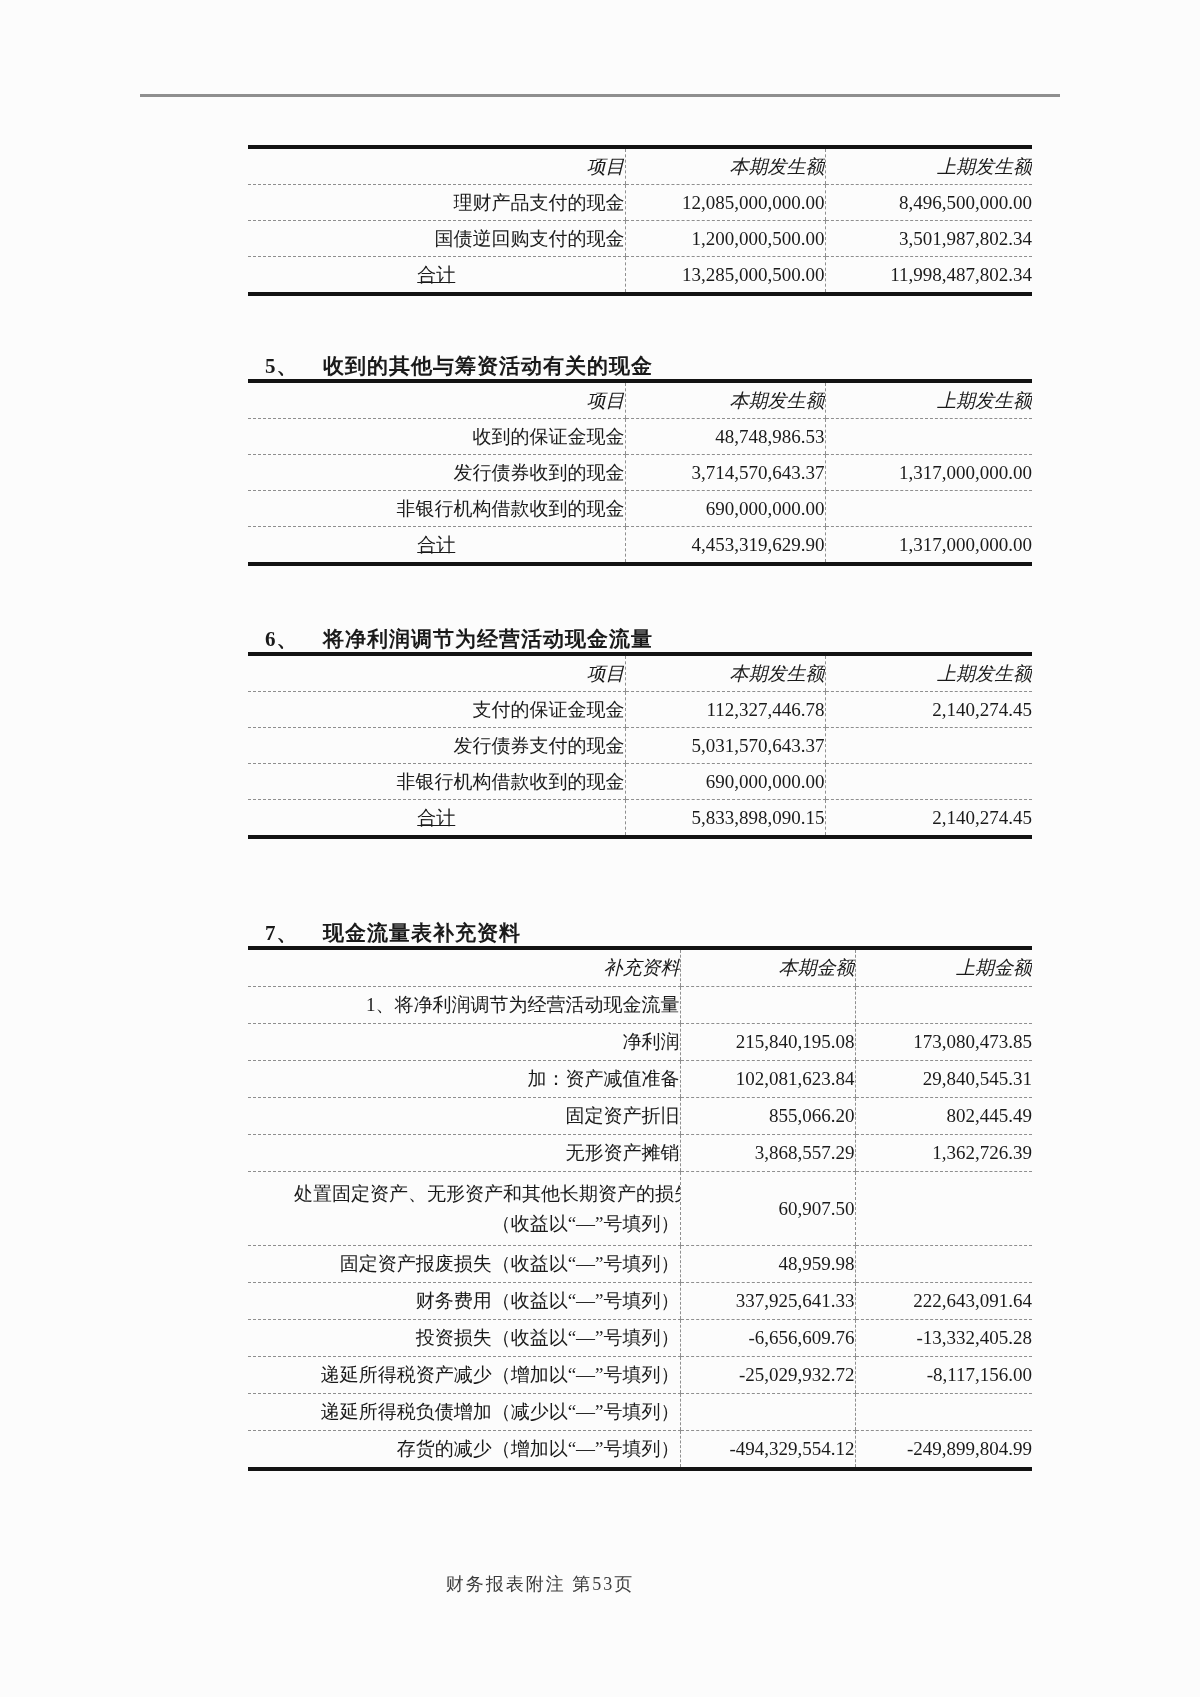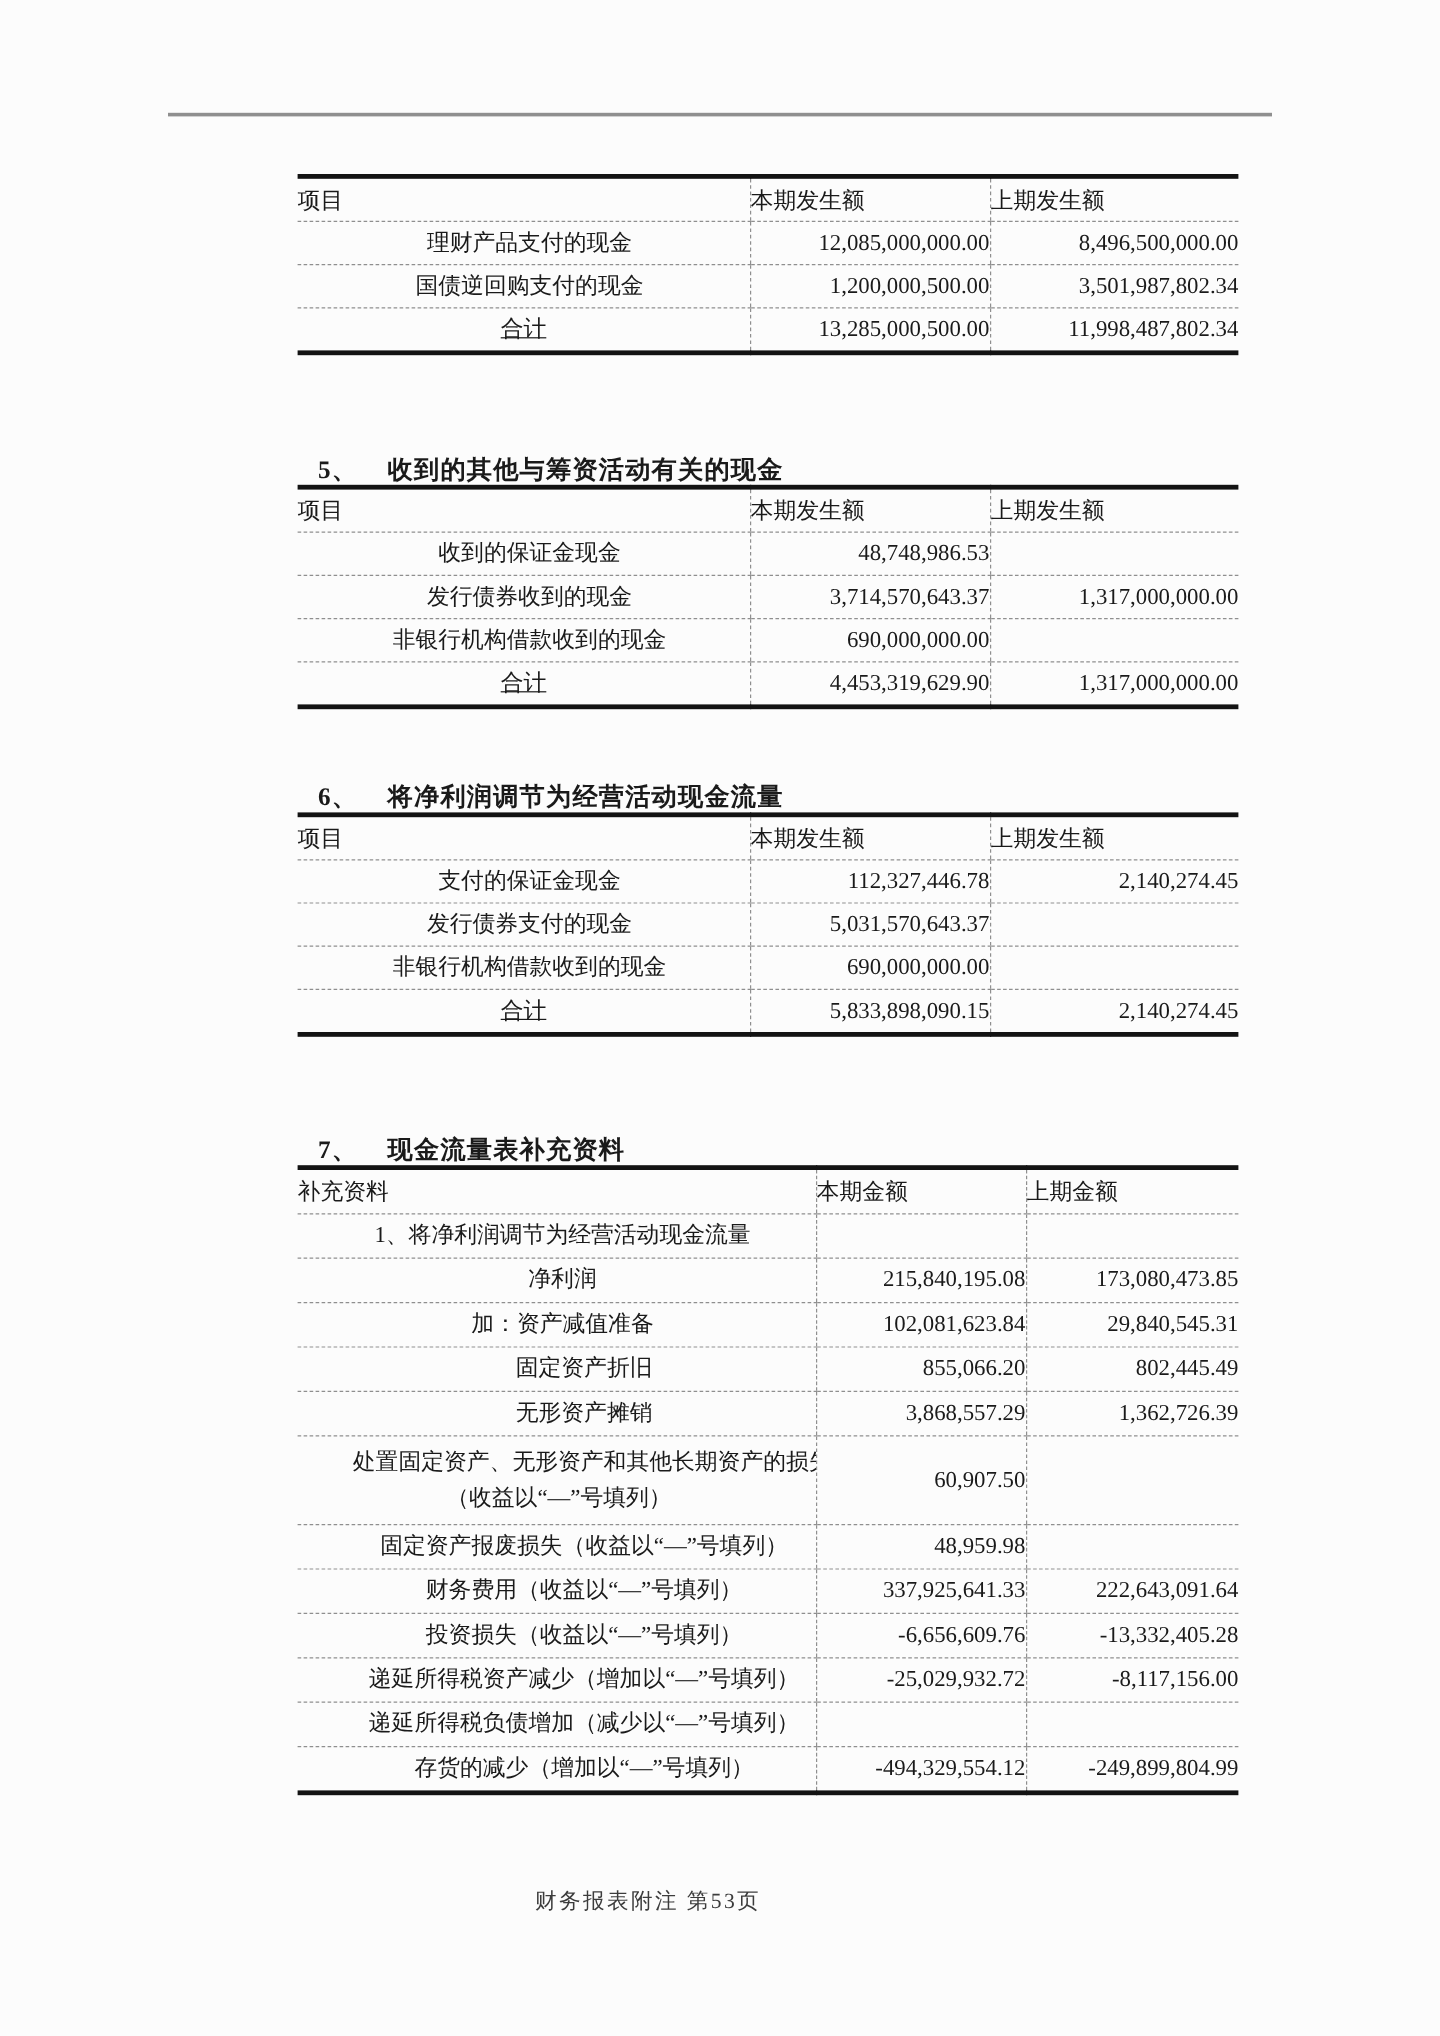--- a/index.html
+++ b/index.html
@@ -30,31 +30,31 @@
   }
   table.fin th, table.fin td {
     height:35px; border-bottom:1px dashed #8f8f8f;
     font-weight:normal; padding:0; vertical-align:middle;
     overflow:hidden; white-space:nowrap;
   }
   table.fin.wide th, table.fin.wide td { height:36px; }
   table.fin tr.tall td { height:73px; }
   table.fin tr:last-child td { border-bottom:none; }
   table.fin th + th, table.fin td + td { border-left:1px dashed #8f8f8f; }
-  table.fin th { text-align:left; }
-  td.label { text-align:center; }
+  table.fin th { text-align:right;font-style:italic; }
+  td.label { text-align:right; }
   td.label .l1 { padding-left:10px; line-height:30px; }
   td.label .l1.ind1 { padding-left:46px; }
   td.label .l2 { padding-left:4px; line-height:30px; }
   td.label.total { text-align:center;text-decoration:underline; }
   td.label.total .l1 { padding-left:0; }
   td.num { text-align:right; padding-right:14px; }
   
   .tbl-0 { margin-top:145px; }
-  .h-1 { margin-top:82px; }
+  .h-1 { margin-top:57px; }
   .h-2 { margin-top:60px; }
   .h-3 { margin-top:81px; }
   .footer {
     position:absolute; left:0; top:1572px; width:1080px;
     text-align:center; font-size:18px; color:#3c3c3c; letter-spacing:2px;
   }
 </style>
 </head>
 <body>
 

